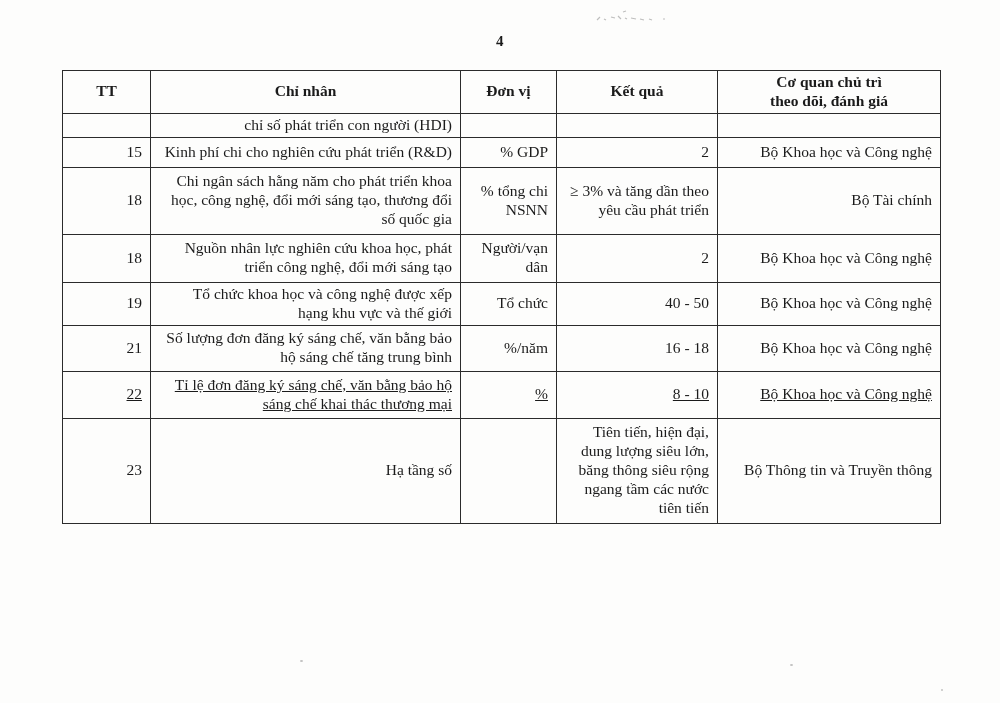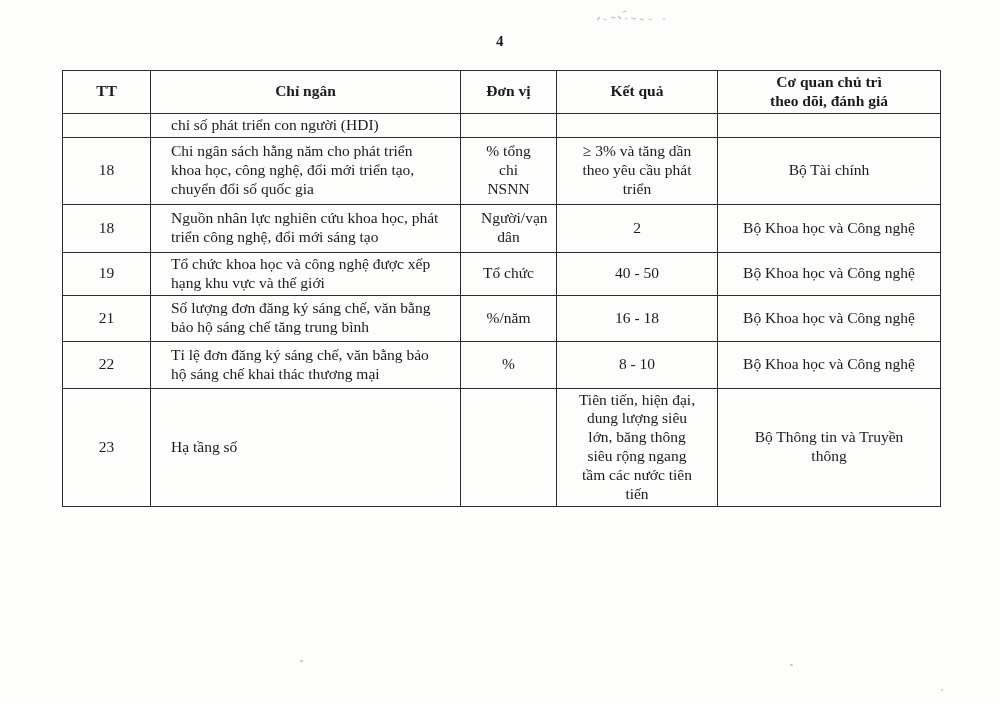--- a/index.html
+++ b/index.html
@@ -49,23 +49,24 @@
     left: 62px;
     top: 70px;
     width: 878px;
     border-collapse: collapse;
     table-layout: fixed;
     font-size: 15.5px;
     line-height: 1.22;
   }
   .doc-table td, .doc-table th {
     border: 1.6px solid #2b2b2b;
-    padding: 2px 20px;
+    padding: 2px 8px;
     vertical-align: middle;
     overflow: hidden;
+    text-align: right;
   }
   .doc-table th {
     font-weight: bold;
     text-align: center;
     padding: 2px 4px;
   }
   .col-tt    { width: 88px; }
   .col-ct    { width: 310px; }
   .col-dv    { width: 96px; }
   .col-kq    { width: 161px; }
@@ -98,42 +99,49 @@
     <colgroup>
       <col class="col-tt">
         <col class="col-ct">
         <col class="col-dv">
         <col class="col-kq">
         <col class="col-cq">
     </colgroup>
     <tbody>
       <tr style="height:42px;margin-left:36px;">
         <th>TT</th>
-        <th>Chỉ ngân</th>
+        <th>Chỉ nhân</th>
         <th>Đơn vị</th>
         <th>Kết quả</th>
         <th>
           <div>Cơ quan chủ trì</div>
           <div>theo dõi, đánh giá</div>
         </th>
       </tr>
 
       <tr style="height:21px;">
         <td class="cell-tt"></td>
         <td class="cell-ct">chỉ số phát triển con người (HDI)</td>
         <td class="cell-dv"></td>
         <td class="cell-kq"></td>
         <td class="cell-cq"></td>
       </tr>
 
+      <tr style="height:30px;">
+        <td class="cell-tt">15</td>
+        <td class="cell-ct">Kinh phí chi cho nghiên cứu phát triển (R&amp;D)</td>
+        <td class="cell-dv">% GDP</td>
+        <td class="cell-kq">2</td>
+        <td class="cell-cq">Bộ Khoa học và Công nghệ</td>
+      </tr>
 
 
       <tr style="height:67px;">
         <td class="cell-tt">18</td>
-        <td class="cell-ct">Chi ngân sách hằng năm cho phát triển khoa học, công nghệ, đổi mới triển tạo, chuyển đổi số quốc gia</td>
+        <td class="cell-ct">Chi ngân sách hằng năm cho phát triển khoa học, công nghệ, đổi mới sáng tạo, thương đổi số quốc gia</td>
         <td class="cell-dv">% tổng chi NSNN</td>
         <td class="cell-kq">≥ 3% và tăng dần theo yêu cầu phát triển</td>
         <td class="cell-cq">Bộ Tài chính</td>
       </tr>
 
       <tr style="height:48px;margin-left:16px;">
         <td class="cell-tt">18</td>
         <td class="cell-ct">Nguồn nhân lực nghiên cứu khoa học, phát triển công nghệ, đổi mới sáng tạo</td>
         <td class="cell-dv">Người/vạn dân</td>
         <td class="cell-kq">2</td>
@@ -150,21 +158,21 @@
 
 
       <tr style="height:46px;font-family:Liberation Serif, serif;">
         <td class="cell-tt">21</td>
         <td class="cell-ct">Số lượng đơn đăng ký sáng chế, văn bằng bảo hộ sáng chế tăng trung bình</td>
         <td class="cell-dv">%/năm</td>
         <td class="cell-kq">16 - 18</td>
         <td class="cell-cq">Bộ Khoa học và Công nghệ</td>
       </tr>
 
-      <tr style="height:47px;">
+      <tr style="height:47px;text-decoration:underline;">
         <td class="cell-tt">22</td>
         <td class="cell-ct">Tỉ lệ đơn đăng ký sáng chế, văn bằng bảo hộ sáng chế khai thác thương mại</td>
         <td class="cell-dv">%</td>
         <td class="cell-kq">8 - 10</td>
         <td class="cell-cq">Bộ Khoa học và Công nghệ</td>
       </tr>
 
       <tr style="height:105px;">
         <td class="cell-tt">23</td>
         <td class="cell-ct">Hạ tầng số</td>

